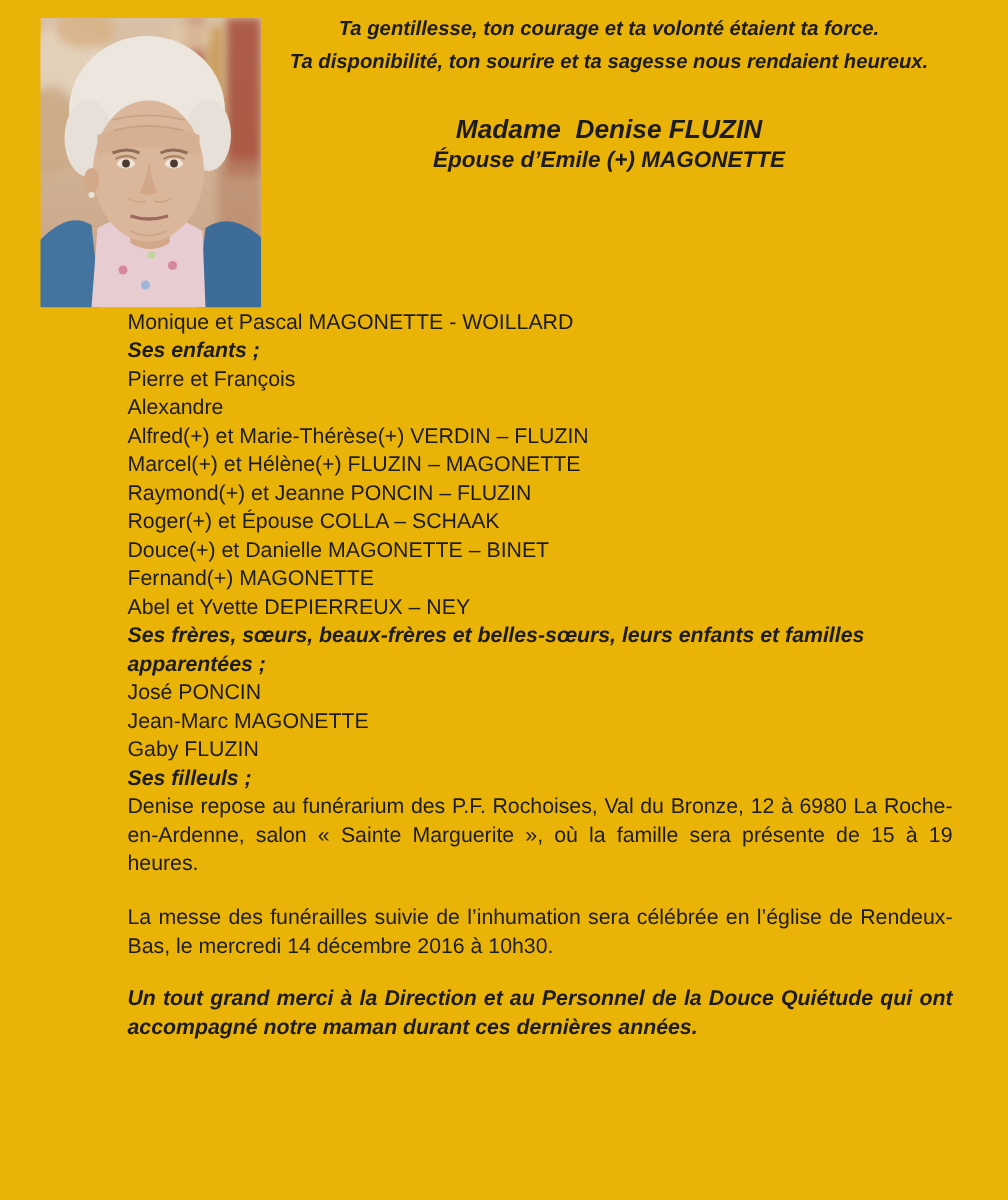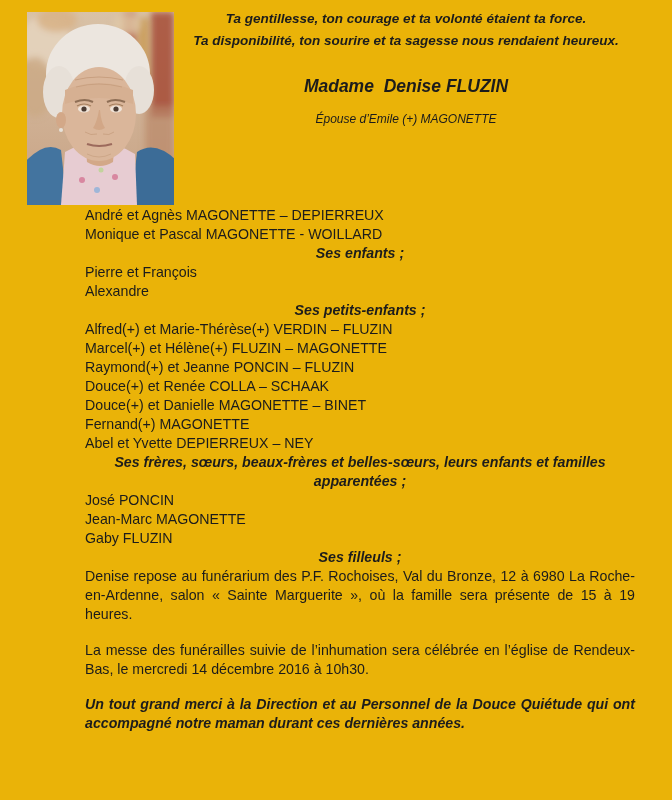--- a/index.html
+++ b/index.html
@@ -6,26 +6,26 @@
   * { margin:0; padding:0; box-sizing:border-box; }
   body { background:#fff; font-family:"Liberation Sans", sans-serif; }
   .page { position:relative; width:672px; height:800px; background:#eab308; color:var(--text); overflow:hidden; }
 
   .photo { position:absolute; left:27px; top:12px; width:147px; height:193px; }
   .photo svg { display:block; width:100%; height:100%; }
 
   .header { position:absolute; left:180px; top:8px; width:452px; text-align:center; }
   .quote { font-weight:bold; font-style:italic; font-size:13.5px; line-height:22px; }
   .title { margin-top:24px; font-weight:bold; font-style:italic; font-size:17.5px; white-space:pre-wrap; }
-  .spouse { margin-top:15px; font-weight:normal; font-style:italic; font-size:12px; }
+  .spouse { margin-top:1px; font-weight:bold; font-style:italic; font-size:15px; }
   .birth { margin-top:17px; font-size:14.2px; line-height:23px; }
 
   .bodytext { position:absolute; left:85px; top:206px; width:550px; font-size:14.2px; line-height:19px; }
   .line { white-space:nowrap; }
-  .label { text-align:center; font-weight:bold; font-style:italic; }
+  .label { text-align:left; font-weight:bold; font-style:italic; }
   .para { font-weight:normal; text-align:justify; text-align-last:left; }
   .para.gap { margin-top:17px; }
   .thanks { font-weight:bold; font-style:italic; text-align:justify; text-align-last:left; margin-top:16px; }
 </style>
 </head>
 <body>
 
 <div class="page">
 
   <div class="photo">
@@ -96,30 +96,28 @@
   </div>
 
   <div class="header">
     <div class="quote">Ta gentillesse, ton courage et ta volonté étaient ta force.</div>
     <div class="quote">Ta disponibilité, ton sourire et ta sagesse nous rendaient heureux.</div>
     <div class="title">Madame  Denise FLUZIN</div>
     <div class="spouse">Épouse d’Emile (+) MAGONETTE</div>
   </div>
 
   <div class="bodytext">
-    <div class="line">André et Agnès MAGONETTE – DEPIERREUX</div>
     <div class="line">Monique et Pascal MAGONETTE - WOILLARD</div>
     <div class="label">Ses enfants ;</div>
     <div class="line">Pierre et François</div>
     <div class="line">Alexandre</div>
-    <div class="label">Ses petits-enfants ;</div>
     <div class="line">Alfred(+) et Marie-Thérèse(+) VERDIN – FLUZIN</div>
     <div class="line">Marcel(+) et Hélène(+) FLUZIN – MAGONETTE</div>
     <div class="line">Raymond(+) et Jeanne PONCIN – FLUZIN</div>
-    <div class="line">Douce(+) et Renée COLLA – SCHAAK</div>
+    <div class="line">Roger(+) et Épouse COLLA – SCHAAK</div>
     <div class="line">Douce(+) et Danielle MAGONETTE – BINET</div>
     <div class="line">Fernand(+) MAGONETTE</div>
     <div class="line">Abel et Yvette DEPIERREUX – NEY</div>
     <div class="label">Ses frères, sœurs, beaux-frères et belles-sœurs, leurs enfants et familles apparentées ;</div>
     <div class="line">José PONCIN</div>
     <div class="line">Jean-Marc MAGONETTE</div>
     <div class="line">Gaby FLUZIN</div>
     <div class="label">Ses filleuls ;</div>
 
     <div class="para">Denise repose au funérarium des P.F. Rochoises, Val du Bronze, 12 à 6980 La Roche-en-Ardenne, salon « Sainte Marguerite », où la famille sera présente de 15 à 19 heures.</div>

